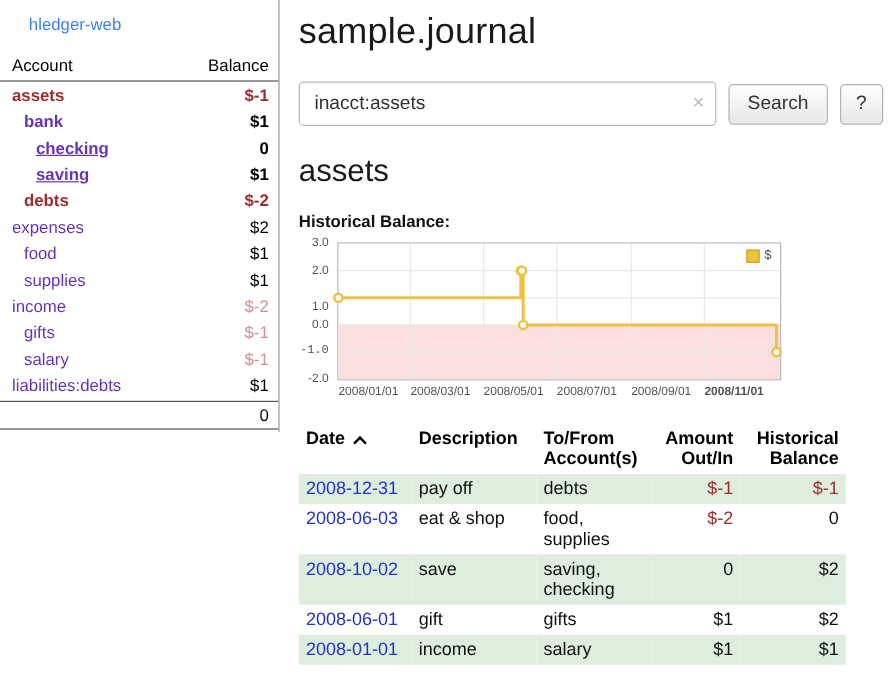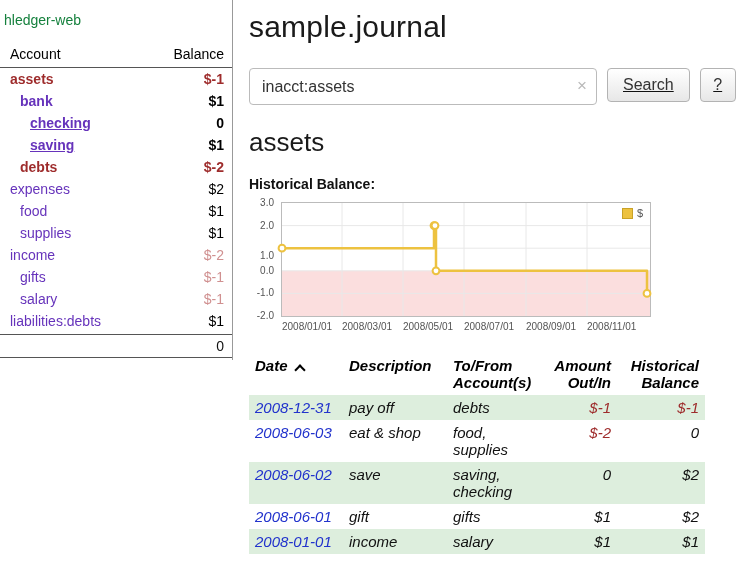--- a/index.html
+++ b/index.html
@@ -13,21 +13,21 @@
   a { text-decoration: none; cursor: pointer; }
   .layout { display: flex; width: 742px; }
 
   
   .sidebar {
     width: 233px; flex: 0 0 233px;
     border-right: 1px solid #999;
     align-self: flex-start;
     padding-bottom: 2px;
   }
-  .brand { display: block; margin: 12px 0 0 4px; color: #15803d; font-size: 14px; }
+  .brand { display: block; margin: 12px 0 0 24px; color: #3b82f6; font-size: 14px; }
   .nav-journal { display: block; margin: 44px 0 0 10px; color: #6633bb; font-size: 14px; }
   .acct-header {
     display: flex; justify-content: space-between;
     margin-top: 16px; padding: 2px 8px 5px 10px;
     border-bottom: 1px solid #555; color: #000;
   }
   .acct-row { display: flex; justify-content: space-between; align-items: baseline; padding: 3px 8px 3px 0; }
   .acct-name { color: #6633bb; }
   .acct-bal { color: #000; text-align: right; }
   .i0 { padding-left: 10px; }
@@ -38,21 +38,21 @@
   .pale { color: #d09090 !important; }
   .acct-total {
     margin-top: 2px; padding: 3px 8px;
     border-top: 1px solid #555; border-bottom: 1px solid #555;
     text-align: right;
   }
 
   
   main { flex: 1; padding: 6px 0 0 16px; }
   h1 { font-size: 30px; font-weight: 500; color: #1a1a1a; margin: 4px 0 24px; letter-spacing: 0.2px; }
-  .searchrow { display: flex; gap: 10px; margin: 0 0 22px; text-decoration: underline; }
+  .searchrow { display: flex; align-items: center; gap: 10px; margin: 0 0 22px; }
   .search-wrap { position: relative; }
   .search-wrap input {
     width: 348px; height: 37px;
     border: 1px solid #bbb; border-radius: 4px;
     padding: 6px 30px 6px 12px;
     font-size: 16px; color: #333;
     font-family: "Liberation Sans", sans-serif;
     outline: none;
   }
   .clear { position: absolute; right: 10px; top: 8px; color: #b9b9b9; font-size: 17px; line-height: 20px; cursor: pointer; }
@@ -79,21 +79,21 @@
     display: flex; align-items: center; gap: 4px;
     font-size: 11px; color: #545454;
     background: rgba(255,255,255,0.85); padding: 1px 3px;
   }
   .swatch { width: 11px; height: 11px; display: inline-block; border: 1px solid #c9a227; }
   .x-labels { position: absolute; top: 118px; left: 0; width: 368px; height: 14px; }
   .xtick { position: absolute; top: 0; font-size: 10px; color: #545454; width: 52px; overflow: hidden; white-space: nowrap; }
 
   
   table.register { border-collapse: collapse; font-size: 15px; }
-  table.register th, table.register td { padding: 4px 6px; vertical-align: top; text-align: left; font-style: italic; }
+  table.register th, table.register td { padding: 4px 6px; vertical-align: top; text-align: left; }
   table.register thead th { font-weight: bold; color: #000; }
   .c-date { width: 94px; }
   .c-desc { width: 104px; }
   .c-acct { width: 96px; }
   .c-amt  { width: 74px; text-align: right !important; }
   .c-bal  { width: 88px; text-align: right !important; }
   tbody tr:nth-child(odd) { background: #ddeedd; }
   td a.datelink { color: #2233cc; }
   .neg { color: #9e2c2c; }
   .caret {
@@ -182,21 +182,21 @@
 
     <h2>assets</h2>
     <div class="chart-title">Historical Balance:</div>
 
     <div class="chart">
       <div class="y-labels" id="y-labels">
           <div class="ytick" style="top: -5px;">3.0</div>
           <div class="ytick" style="top: 17.6px;">2.0</div>
           <div class="ytick" style="top: 48px;">1.0</div>
           <div class="ytick" style="top: 62.8px;">0.0</div>
-          <div class="ytick" style="top: 85.4px;">-1.0</div>
+          <div class="ytick" style="top: 85.4px; font-family: Liberation Mono, monospace;">-1.0</div>
           <div class="ytick" style="top: 108px;">-2.0</div>
         </div>
       <div class="plot-wrap">
         <svg id="chart-svg" width="368" height="113" viewBox="0 0 368 113">
             <rect x="0" y="67.8" width="368" height="45.2" fill="#fbdede"></rect>
             <line x1="0" y1="22.6" x2="368" y2="22.6" stroke="#e8e8e8" stroke-width="1"></line>
             <line x1="0" y1="45.2" x2="368" y2="45.2" stroke="#e8e8e8" stroke-width="1"></line>
             <line x1="0" y1="67.8" x2="368" y2="67.8" stroke="#e8e8e8" stroke-width="1"></line>
             <line x1="0" y1="90.4" x2="368" y2="90.4" stroke="#e8e8e8" stroke-width="1"></line>
             <line x1="60" y1="0" x2="60" y2="113" stroke="#e8e8e8" stroke-width="1"></line>
@@ -214,21 +214,21 @@
         <div class="legend">
           <span class="swatch" id="legend-swatch" style="background: rgb(237, 194, 64);"></span>
           <span>$</span>
         </div>
         <div class="x-labels" id="x-labels">
             <div class="xtick" style="left: 0px;">2008/01/01</div>
             <div class="xtick" style="left: 60px;">2008/03/01</div>
             <div class="xtick" style="left: 121px;">2008/05/01</div>
             <div class="xtick" style="left: 182px;">2008/07/01</div>
             <div class="xtick" style="left: 244px;">2008/09/01</div>
-            <div class="xtick" style="left: 305px;">2008/11/01</div>
+            <div class="xtick" style="left: 305px; font-weight: bold;">2008/11/01</div>
           </div>
       </div>
     </div>
 
     <table class="register">
       <thead>
         <tr>
           <th class="c-date">
             <span>Date</span><span class="caret"></span>
           </th>
@@ -247,21 +247,21 @@
           <td class="c-bal neg">$-1</td>
         </tr>
         <tr>
           <td class="c-date"><a class="datelink">2008-06-03</a></td>
           <td class="c-desc">eat &amp; shop</td>
           <td class="c-acct">food, supplies</td>
           <td class="c-amt neg">$-2</td>
           <td class="c-bal">0</td>
         </tr>
         <tr>
-          <td class="c-date"><a class="datelink">2008-06-02</a></td>
+          <td class="c-date"><a class="datelink">2008-10-02</a></td>
           <td class="c-desc">save</td>
           <td class="c-acct">saving, checking</td>
           <td class="c-amt">0</td>
           <td class="c-bal">$2</td>
         </tr>
         <tr>
           <td class="c-date"><a class="datelink">2008-06-01</a></td>
           <td class="c-desc">gift</td>
           <td class="c-acct">gifts</td>
           <td class="c-amt">$1</td>

